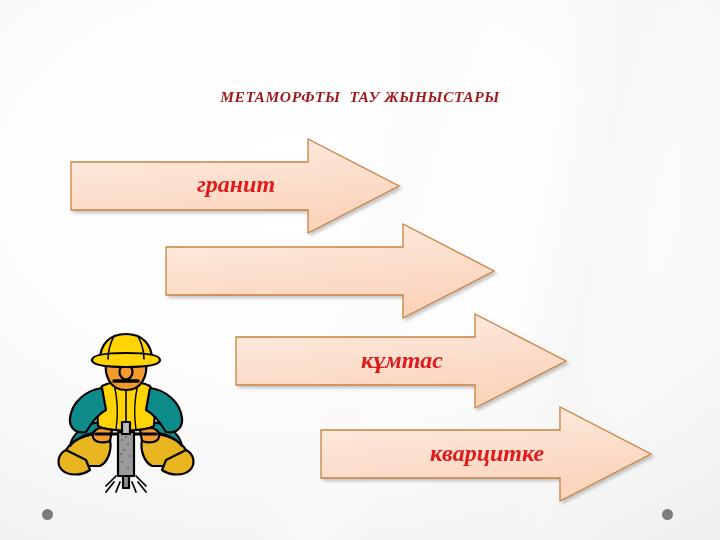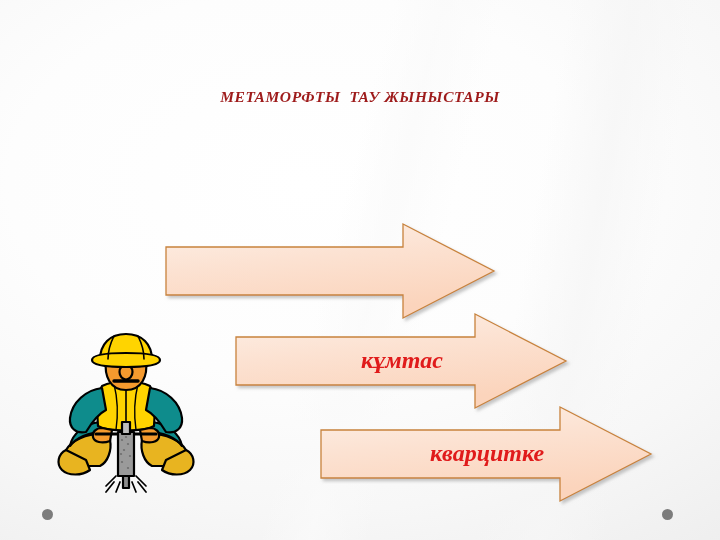--- a/index.html
+++ b/index.html
@@ -122,20 +122,36 @@
   #dot-left  { left: 42px;  top: 509px; }
   #dot-right { left: 662px; top: 509px; }
 </style>
 </head>
 <body>
 
 <div id="slide">
 
   <div id="title">МЕТАМОРФТЫ  ТАУ ЖЫНЫСТАРЫ</div>
 
+  <div class="arrow-wrap" id="arrow-1">
+    <svg width="332" height="96" viewBox="0 0 332 96">
+      <defs>
+        <linearGradient id="agrad1" x1="0" y1="0" x2="0.35" y2="1">
+          <stop offset="0%" stop-color="#FDF0E7"></stop>
+          <stop offset="45%" stop-color="#FCE2D2"></stop>
+          <stop offset="100%" stop-color="#FBD4BC"></stop>
+        </linearGradient>
+        <filter id="ash1" x="-20%" y="-20%" width="150%" height="150%">
+          <feDropShadow dx="2.5" dy="2.5" stdDeviation="1.6" flood-color="#999" flood-opacity="0.55"></feDropShadow>
+        </filter>
+      </defs>
+      <path d="M 1 24 L 238 24 L 238 1 L 329 48 L 238 95 L 238 72 L 1 72 Z" fill="url(#agrad1)" stroke="#C8833C" stroke-width="1.3" filter="url(#ash1)"></path>
+    </svg>
+    <div class="arrow-label">гранит</div>
+  </div>
 
   <div class="arrow-wrap" id="arrow-2">
     <svg width="332" height="96" viewBox="0 0 332 96">
       <defs>
         <linearGradient id="agrad2" x1="0" y1="0" x2="0.35" y2="1">
           <stop offset="0%" stop-color="#FDF0E7"></stop>
           <stop offset="45%" stop-color="#FCE2D2"></stop>
           <stop offset="100%" stop-color="#FBD4BC"></stop>
         </linearGradient>
         <filter id="ash2" x="-20%" y="-20%" width="150%" height="150%">

